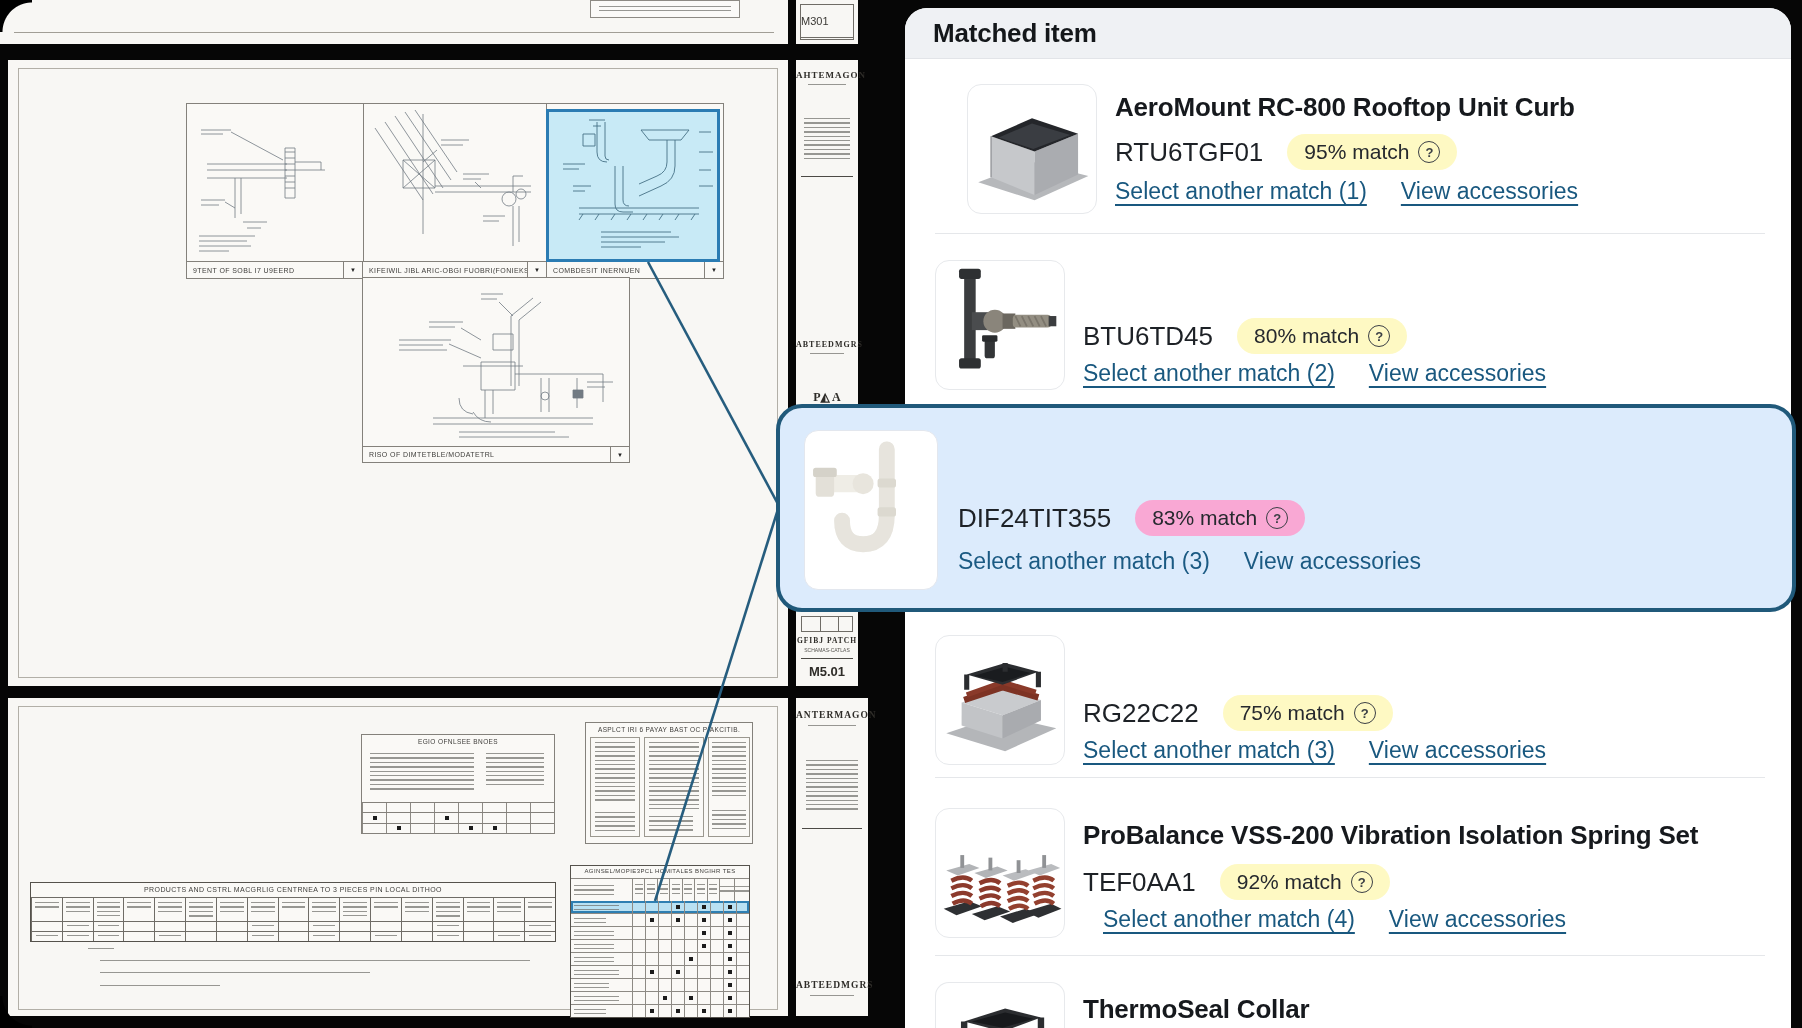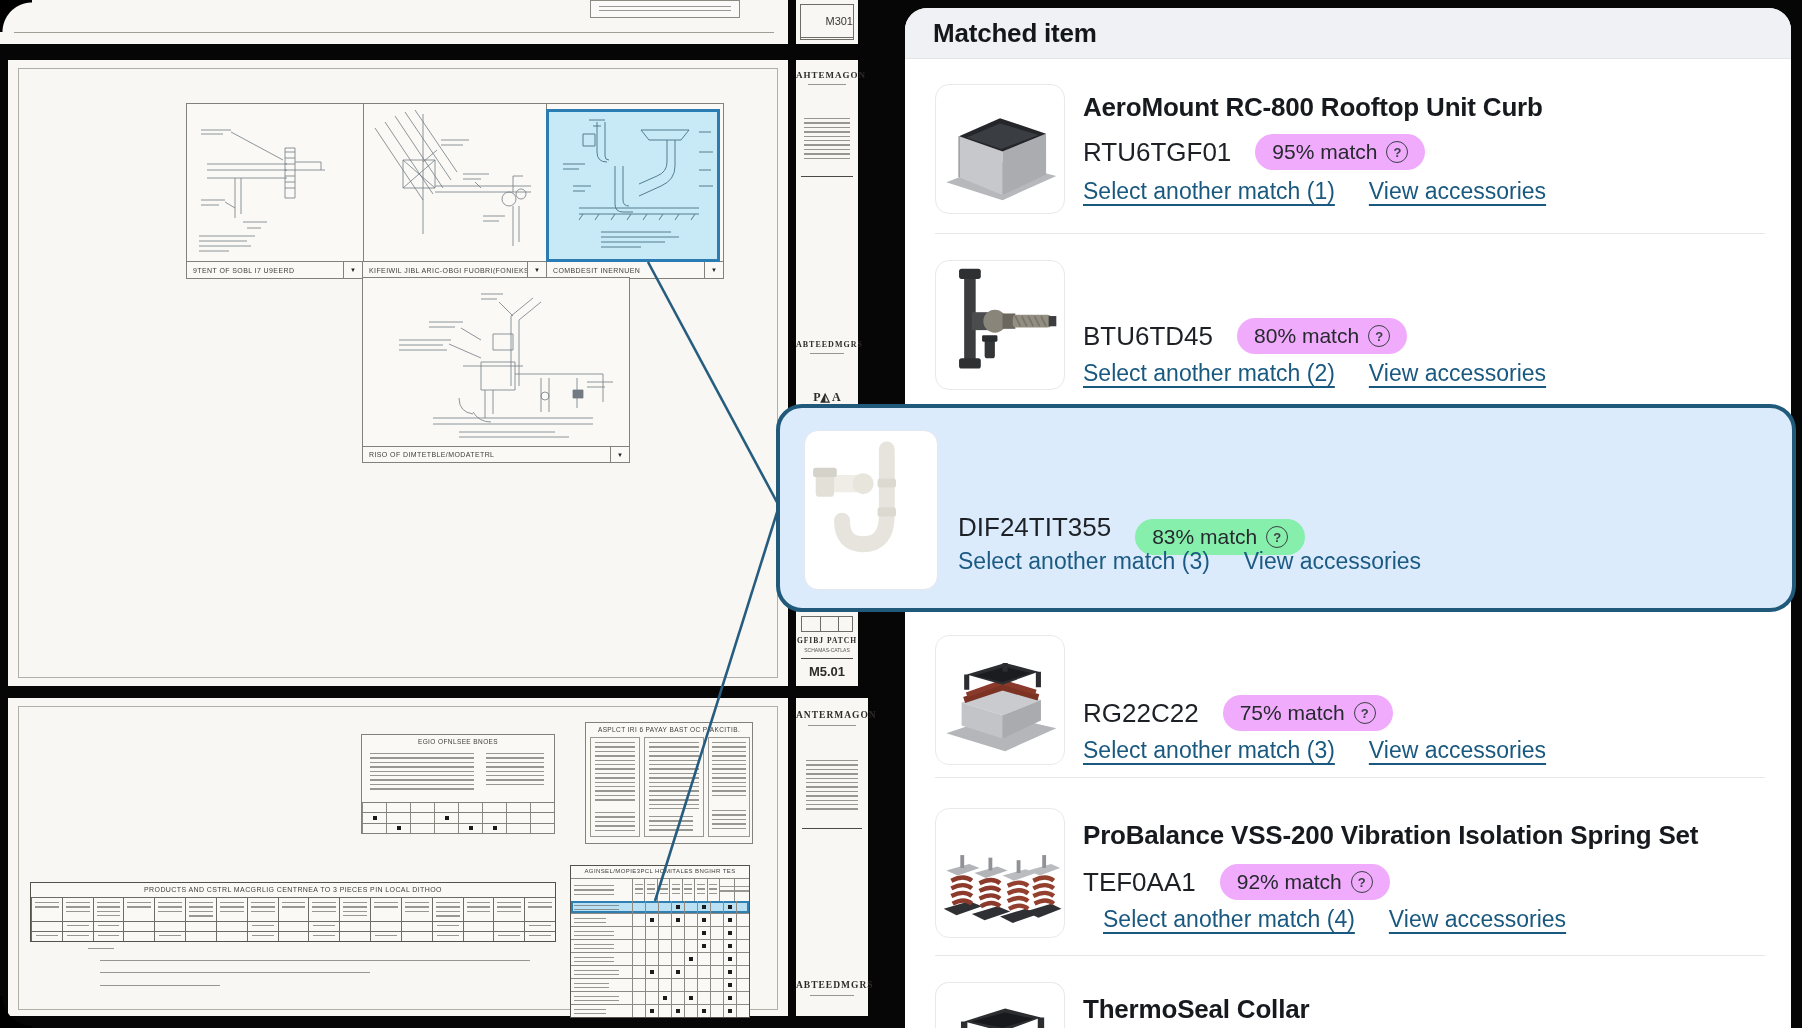--- a/index.html
+++ b/index.html
@@ -28,32 +28,32 @@
          border-radius:22px 22px 0 0;z-index:3;}
   #panel-header{position:absolute;left:0;top:0;right:0;height:50px;background:#eff1f4;
          border-radius:22px 22px 0 0;border-bottom:1px solid #e2e4e8;display:flex;align-items:center;}
   #panel-header .h{font-size:26px;font-weight:700;color:#14171a;margin-left:28px;letter-spacing:-.2px;}
   .item{position:absolute;left:0;right:0;}
   .thumb{position:absolute;left:30px;width:128px;height:128px;background:#fff;border:1px solid #e7e9ec;border-radius:14px;overflow:hidden;}
   .thumb svg{width:100%;height:100%;display:block;}
   .title{position:absolute;left:178px;font-size:26px;font-weight:600;color:#16191d;white-space:nowrap;letter-spacing:-.2px;}
   .skuline{position:absolute;left:178px;display:flex;align-items:center;gap:24px;}
   .sku{font-size:26px;color:#1d2126;}
-  .badge{display:flex;align-items:center;gap:9px;background:#f0abfc;border-radius:22px;padding:6px 17px;font-size:21px;color:#26292e;white-space:nowrap;}
+  .badge{display:flex;align-items:center;gap:9px;background:#fef9c3;border-radius:22px;padding:6px 17px;font-size:21px;color:#26292e;white-space:nowrap;}
   .qicon{width:20px;height:20px;border:1.7px solid #3c4046;border-radius:50%;font-size:13px;display:flex;align-items:center;justify-content:center;font-weight:700;color:#3c4046;}
   .links{position:absolute;left:178px;display:flex;gap:34px;font-size:23px;white-space:nowrap;}
   a.link{color:#19587f;text-decoration:underline;text-underline-offset:5px;text-decoration-thickness:1.5px;cursor:pointer;}
   .divider{position:absolute;left:30px;right:26px;border-top:1px solid #e5e7ea;}
   
   #card{position:absolute;left:-129px;top:396px;width:1020px;height:208px;background:#dcebfc;
         border:4px solid #20597a;border-radius:26px;box-sizing:border-box;z-index:4;}
   #card .thumb{left:24px;top:22px;width:132px;height:158px;border:1px solid #e3e7ee;}
   #card .title{left:178px;top:46px;}
   #card .skuline{left:178px;top:92px;justify-content:flex-end;}
-  #card .badge{background:#86efac;margin-top:19px;}
+  #card .badge{background:#f9a8d4;}
   #card .links{left:178px;top:140px;}
   #card a.link{text-decoration:none;color:#1b5a83;}
   
   .schrow{display:flex;height:12px;border-bottom:1px solid #8d8a84;position:relative;}
   .schcell{flex:1;border-left:1px solid #8d8a84;display:flex;align-items:center;justify-content:center;}
   .schname{width:58px;flex:none;display:flex;align-items:center;padding-left:3px;}
   .dot{width:4px;height:4px;background:#1c1c1c;}
   .schrow.hl{background:#b9e1f3;box-shadow:inset 0 0 0 2px #2e7fb2;}
   .pcell{flex:1;border-left:1px solid #6f6c66;position:relative;}
   
@@ -67,21 +67,21 @@
 
 <div id="stage">
 
   <div class="sheet" style="left:0;top:0;width:788px;height:44px;">
     <div class="abs" style="left:14px;right:14px;top:32px;border-top:1px solid #a19e96;"></div>
     <div class="abs" style="left:590px;top:0;width:148px;height:16px;border:1px solid #8d8a84;background:#fbfaf8;">
       <div class="gl abs" style="left:8px;right:8px;top:5px;height:5px;"></div>
     </div>
   </div>
   <div class="sheet" style="left:796px;top:0;width:62px;height:44px;">
-    <div class="abs" style="left:4px;top:4px;right:4px;height:32px;border:1px solid #6f6c66;border-bottom:3px double #6f6c66;display:flex;align-items:center;justify-content:flex-end;">
+    <div class="abs" style="left:4px;top:4px;right:4px;height:32px;border:1px solid #6f6c66;border-bottom:3px double #6f6c66;display:flex;align-items:center;justify-content:flex-start;">
       <span style="font-size:11px;color:#3a3834;">M301</span>
     </div>
   </div>
 
   <div class="sheet" style="left:8px;top:60px;width:780px;height:626px;">
     <div class="inner-border" style="left:10px;top:8px;right:10px;bottom:8px;"></div>
 
     <div class="dbox" style="left:178px;top:43px;width:536px;height:174px;background:#faf9f6;">
 
       <svg class="draw" style="left:0;top:0;" width="176" height="158" viewBox="0 0 176 158">
@@ -634,21 +634,21 @@
   <svg class="abs" style="left:0;top:0;z-index:2;" width="1802" height="1028" viewBox="0 0 1802 1028">
     <line x1="648" y1="262" x2="779" y2="506" stroke="#265d7e" stroke-width="2.6"></line>
     <line x1="779" y1="506" x2="655" y2="901" stroke="#265d7e" stroke-width="2.6"></line>
   </svg>
 
   <div id="panel">
     <div id="panel-header">
       <span class="h">Matched item</span>
     </div>
 
-    <div class="item" style="top:64px;height:160px;">
+    <div class="item" style="top:64px;height:160px;margin-left:32px;">
       <div class="thumb" style="top:12px;">
         <svg viewBox="0 0 100 100">
           <polygon points="8,76 50,60 94,71 52,90" fill="#b6b8bb"></polygon>
           <polygon points="18,40 52,52 52,86 18,72" fill="#c6c8cb"></polygon>
           <polygon points="52,52 86,38 86,70 52,86" fill="#aaacb0"></polygon>
           <polygon points="18,40 50,26 86,38 52,52" fill="#24262a"></polygon>
           <polygon points="24,41 50,30 80,39 51,50" fill="#3a3d42"></polygon>
           <line x1="18" y1="40" x2="18" y2="72" stroke="#8f9195" stroke-width="1"></line>
         </svg>
       </div>

